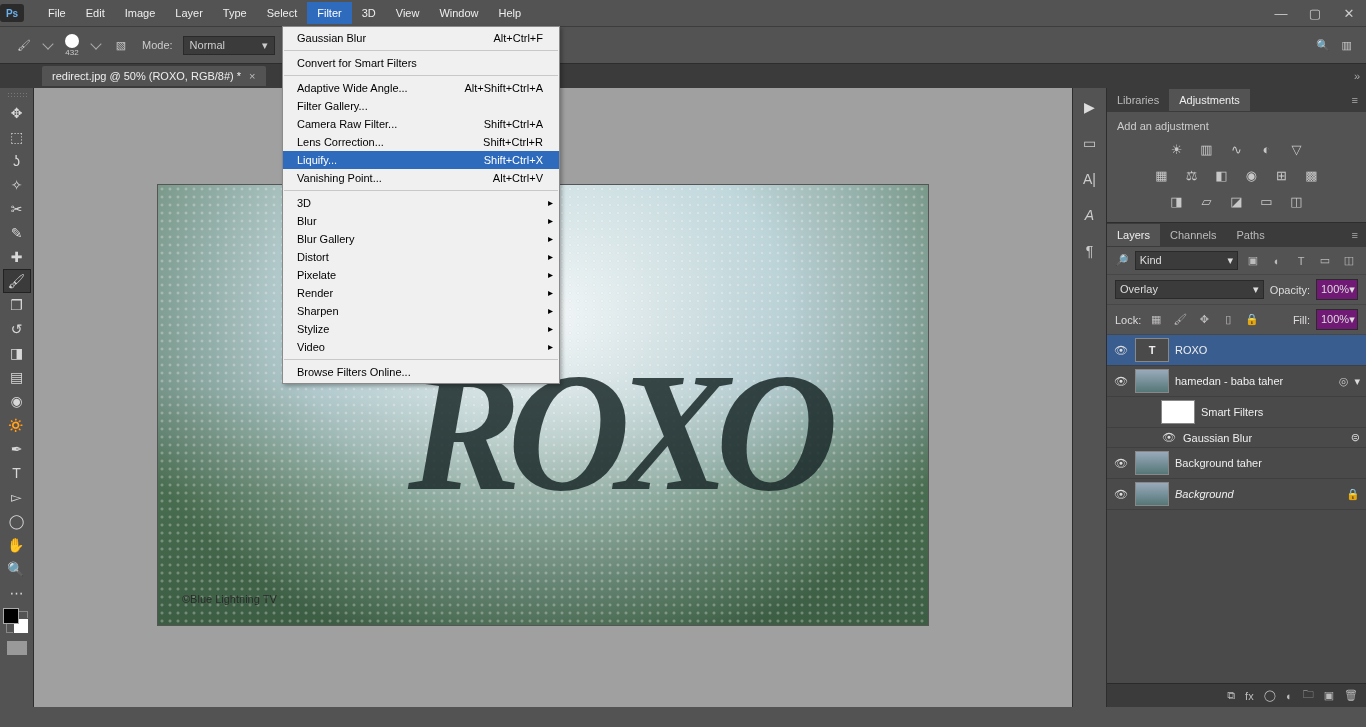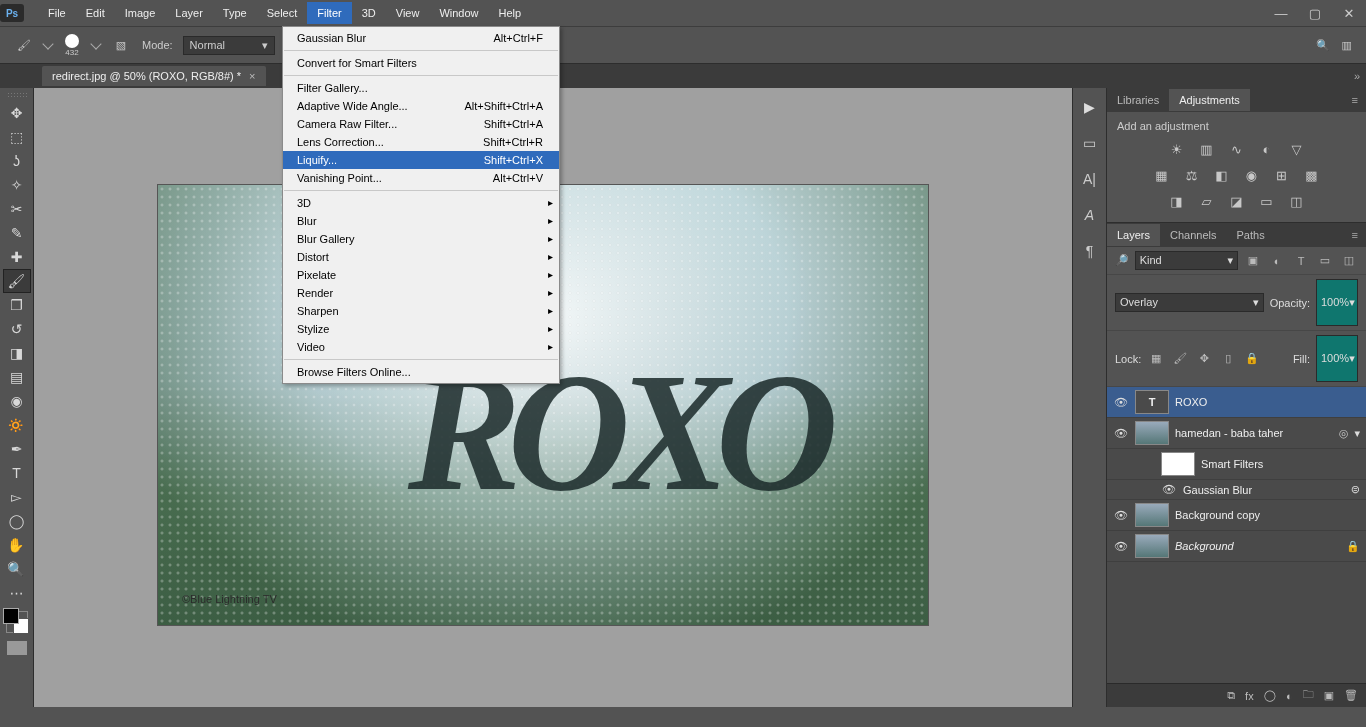--- a/index.html
+++ b/index.html
@@ -69,21 +69,21 @@
 .ptab.active { background:#535353; color:#eee; }
 .ptabs .pmenu { margin-left:auto; padding:0 8px; color:#aaa; }
 .pbody { padding:8px 10px; color:#ccc; }
 .adj-row { display:flex; gap:12px; justify-content:center; padding:4px 0; }
 .adj-row span { width:18px; height:18px; display:flex; align-items:center; justify-content:center; color:#c8c8c8; font-size:13px; }
 
 .layerpanel { flex:1; display:flex; flex-direction:column; border-top:1px solid #2d2d2d; }
 .lrow { display:flex; align-items:center; gap:6px; padding:4px 8px; border-bottom:1px solid #474747; }
 .lrow select,.lrow .fakesel { background:#3b3b3b; border:1px solid #2a2a2a; color:#ddd; padding:2px 4px; font-size:11px; flex:1; display:flex; justify-content:space-between; }
 .lrow .mini { width:18px; text-align:center; color:#bbb; }
-.lrow .nbox { background:#0f766e; border:1px solid #2a2a2a; padding:16px 4px; width:42px; display:flex; justify-content:space-between; }
+.lrow .nbox { background:#701a75; border:1px solid #2a2a2a; padding:3px 4px; width:42px; display:flex; justify-content:space-between; }
 
 .layerlist { flex:1; overflow:auto; background:#4a4a4a; }
 .layer { display:flex; align-items:center; padding:3px 6px; gap:6px; border-bottom:1px solid #3f3f3f; }
 .layer.sel { background:#3a5d8f; }
 .layer .eye { width:16px; text-align:center; color:#ddd; }
 .layer .thumb { width:34px; height:24px; border:1px solid #888; background:linear-gradient(#9ab,#577); position:relative; }
 .layer .thumb.t { background:#4a4a4a; display:flex; align-items:center; justify-content:center; color:#eee; font-weight:bold; }
 .layer .thumb.white { background:#fff; }
 .layer .name { color:#eee; flex:1; }
 .layer .name.italic { font-style:italic; }
@@ -306,21 +306,21 @@
         <div class="layer">
           <span class="indent"></span>
             <span class="indent"></span>
           <span class="eye">👁</span>
           <span class="name">Gaussian Blur</span>
           <span>⊜</span>
         </div>
         <div class="layer">
           <span class="eye">👁</span>
           <div class="thumb"></div>
-          <span class="name">Background copy</span>
+          <span class="name">Background taher</span>
         </div>
         <div class="layer">
           <span class="eye">👁</span>
           <div class="thumb"></div>
           <span class="name italic">Background</span>
           <span class="lock">🔒</span>
         </div>
       </div>
 
       <div class="lfooter">
@@ -346,25 +346,25 @@
     <div class="mi">
       <span>Gaussian Blur</span>
       <span>Alt+Ctrl+F</span>
     </div>
     <div class="sep"></div>
     <div class="mi">
       <span>Convert for Smart Filters</span>
     </div>
     <div class="sep"></div>
     <div class="mi">
-      <span>Filter Gallery...</span>
-    </div>
-    <div class="mi">
       <span>Adaptive Wide Angle...</span>
       <span>Alt+Shift+Ctrl+A</span>
+    </div>
+    <div class="mi">
+      <span>Filter Gallery...</span>
     </div>
     <div class="mi">
       <span>Camera Raw Filter...</span>
       <span>Shift+Ctrl+A</span>
     </div>
     <div class="mi">
       <span>Lens Correction...</span>
       <span>Shift+Ctrl+R</span>
     </div>
     <div class="mi hl">

